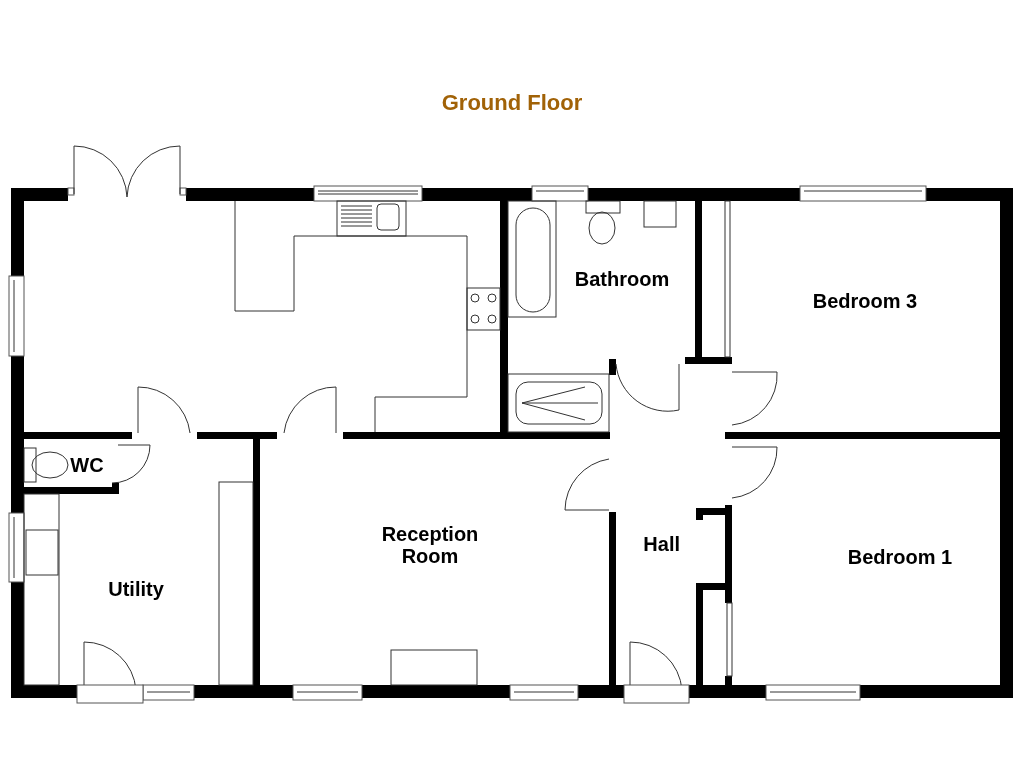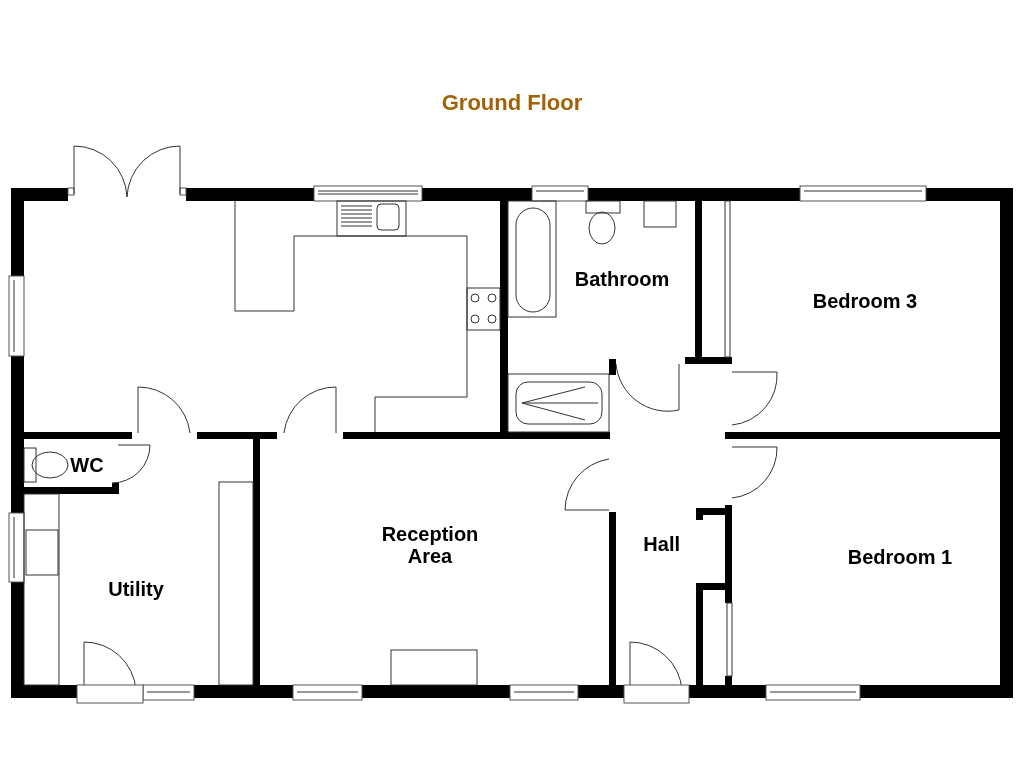--- a/index.html
+++ b/index.html
@@ -151,16 +151,16 @@
 </svg>
 
 <div class="lbl" style="left:168px; top:323px; width:160px;">
 </div>
 <div class="lbl" style="left:560px; top:268px; width:124px;">Bathroom</div>
 <div class="lbl" style="left:790px; top:290px; width:150px;">Bedroom 3</div>
 <div class="lbl" style="left:66px; top:454px; width:42px;">WC</div>
 <div class="lbl" style="left:96px; top:578px; width:80px;">Utility</div>
 <div class="lbl" style="left:360px; top:523px; width:140px;">
   <div>Reception</div>
-  <div>Area</div>
+  <div>Room</div>
 </div>
 <div class="lbl" style="left:624px; top:533px; width:56px;text-align:right;">Hall</div>
 <div class="lbl" style="left:825px; top:546px; width:150px;">Bedroom 1</div>
 
 </body></html>

